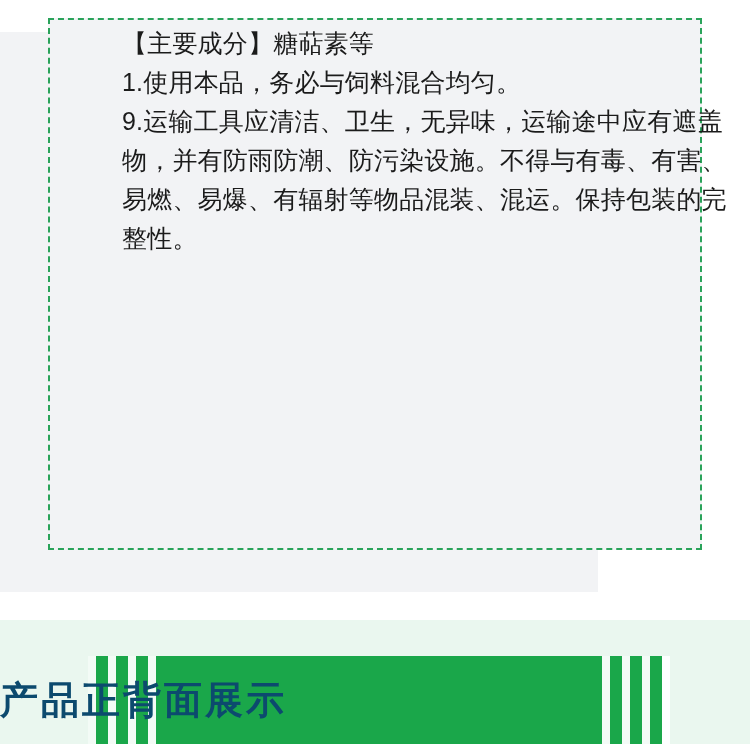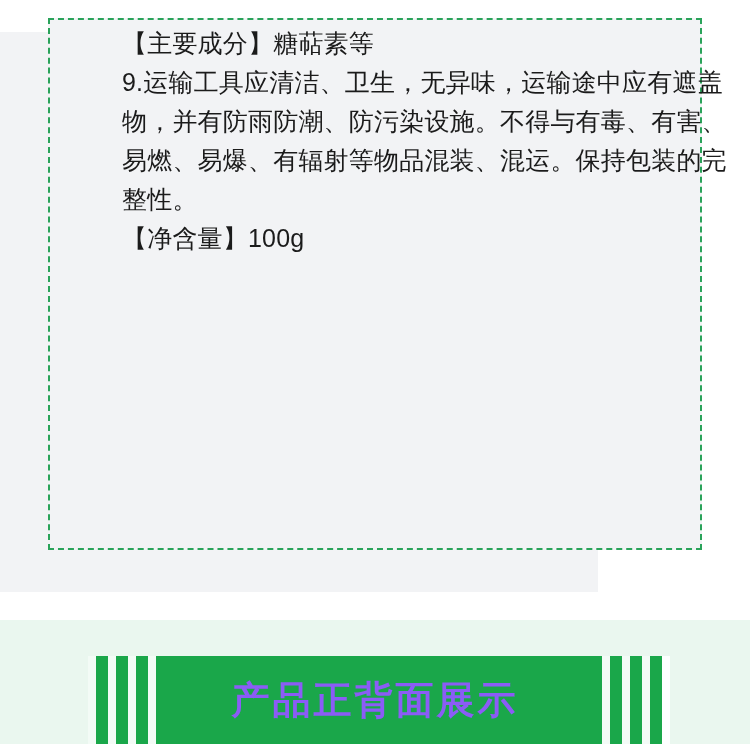--- a/index.html
+++ b/index.html
@@ -85,22 +85,21 @@
     height: 88px;
     background: #1aa74a;
   }
   .banner-title {
     position: absolute;
     left: 0;
     top: 36px;
     width: 750px;
     height: 88px;
     line-height: 88px;
-    text-align: center;
-    color: #8b5cf6;
+    color: #0c4a6e;
     font-size: 38px;
     font-weight: bold;
     letter-spacing: 3px;
     z-index: 5;
   }
   .stripes {
     position: absolute;
     top: 36px;
     height: 88px;
     z-index: 3;
@@ -118,22 +117,22 @@
 </style>
 </head>
 <body>
 
 <div class="page">
 
   <div class="info-panel">
     <div class="info-card">
       <div class="info-body">
         <p>【主要成分】糖萜素等</p>
+        <p>1.使用本品，务必与饲料混合均匀。</p>
         <p class="hang">9.运输工具应清洁、卫生，无异味，运输途中应有遮盖物，并有防雨防潮、防污染设施。不得与有毒、有害、易燃、易爆、有辐射等物品混装、混运。保持包装的完整性。</p>
-        <p>【净含量】100g</p>
       </div>
     </div>
   </div>
 
   <div class="banner">
     <div class="banner-inner"></div>
     <div class="banner-bar"></div>
     <div class="stripes left">
       <span style="left:0px"></span>
       <span style="left:20px"></span>

